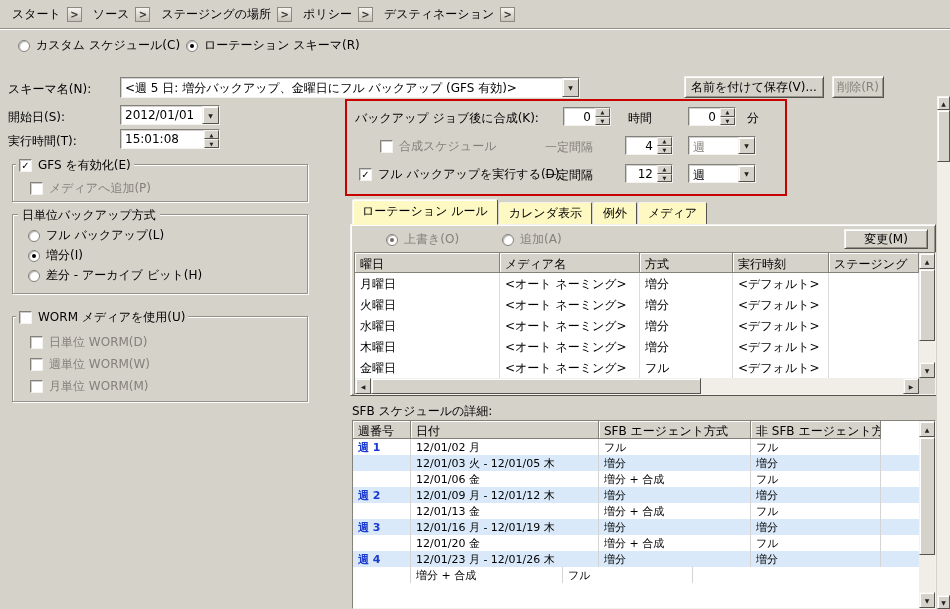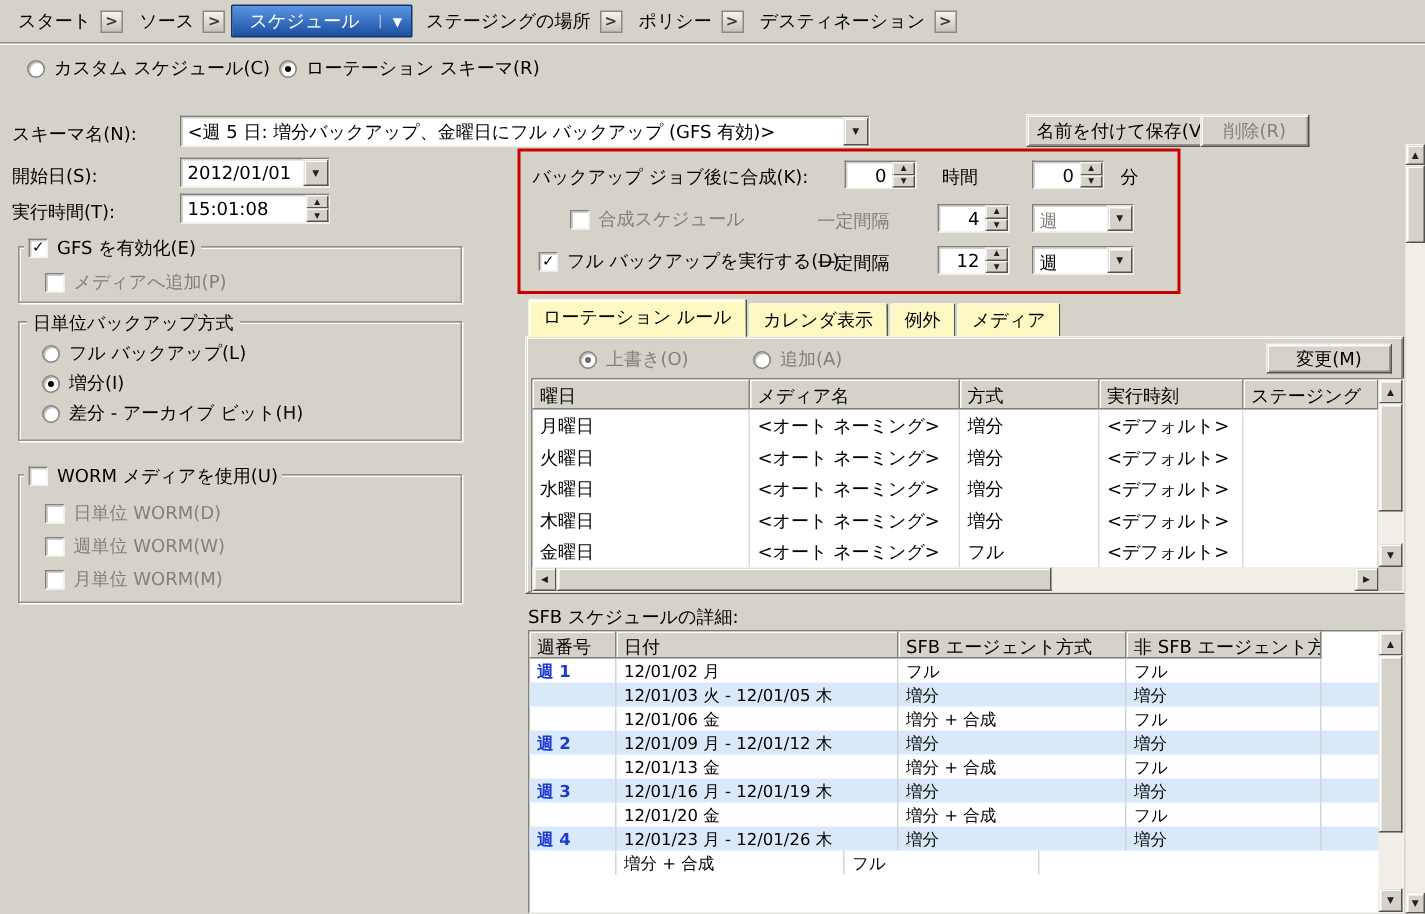--- a/index.html
+++ b/index.html
@@ -72,24 +72,20 @@
 
 <div class="tabbar abs">
   <div class="wtab">
     <span class="lbl">スタート</span>
     <span class="arr">&gt;</span>
   </div>
   <div class="wtab">
     <span class="lbl">ソース</span>
     <span class="arr">&gt;</span>
   </div>
-  <div class="wtab active">
-    <span class="lbl">スケジュール</span>
-    <span class="chev">▼</span>
-  </div>
   <div class="wtab">
     <span class="lbl">ステージングの場所</span>
     <span class="arr">&gt;</span>
   </div>
   <div class="wtab">
     <span class="lbl">ポリシー</span>
     <span class="arr">&gt;</span>
   </div>
   <div class="wtab">
     <span class="lbl">デスティネーション</span>
@@ -105,21 +101,21 @@
   <span class="rb checked"></span>
   <span class="row-label">ローテーション スキーマ(R)</span>
 </div>
 
 <div class="abs nowrap" style="left:8px;top:81px">スキーマ名(N):</div>
 <div class="combo abs" style="left:120px;top:77px;width:460px;height:21px">
   <div class="val">&lt;週 5 日: 増分バックアップ、金曜日にフル バックアップ (GFS 有効)&gt;</div>
   <div class="dd">▼</div>
 </div>
 <div class="btn raised abs" style="left:684px;top:76px;width:140px;height:22px">名前を付けて保存(V)...</div>
-<div class="btn raised abs gray" style="left:800px;top:76px;width:73px;height:22px">削除(R)</div>
+<div class="btn raised abs gray" style="left:832px;top:76px;width:52px;height:22px">削除(R)</div>
 
 <div class="abs nowrap" style="left:8px;top:109px">開始日(S):</div>
 <div class="combo abs" style="left:120px;top:105px;width:100px;height:20px">
   <div class="val">2012/01/01</div>
   <div class="dd">▼</div>
 </div>
 <div class="abs nowrap" style="left:8px;top:133px">実行時間(T):</div>
 <div class="spin abs" style="left:120px;top:129px;width:100px;height:20px">
   <div class="val">15:01:08</div>
   <div class="btns">

